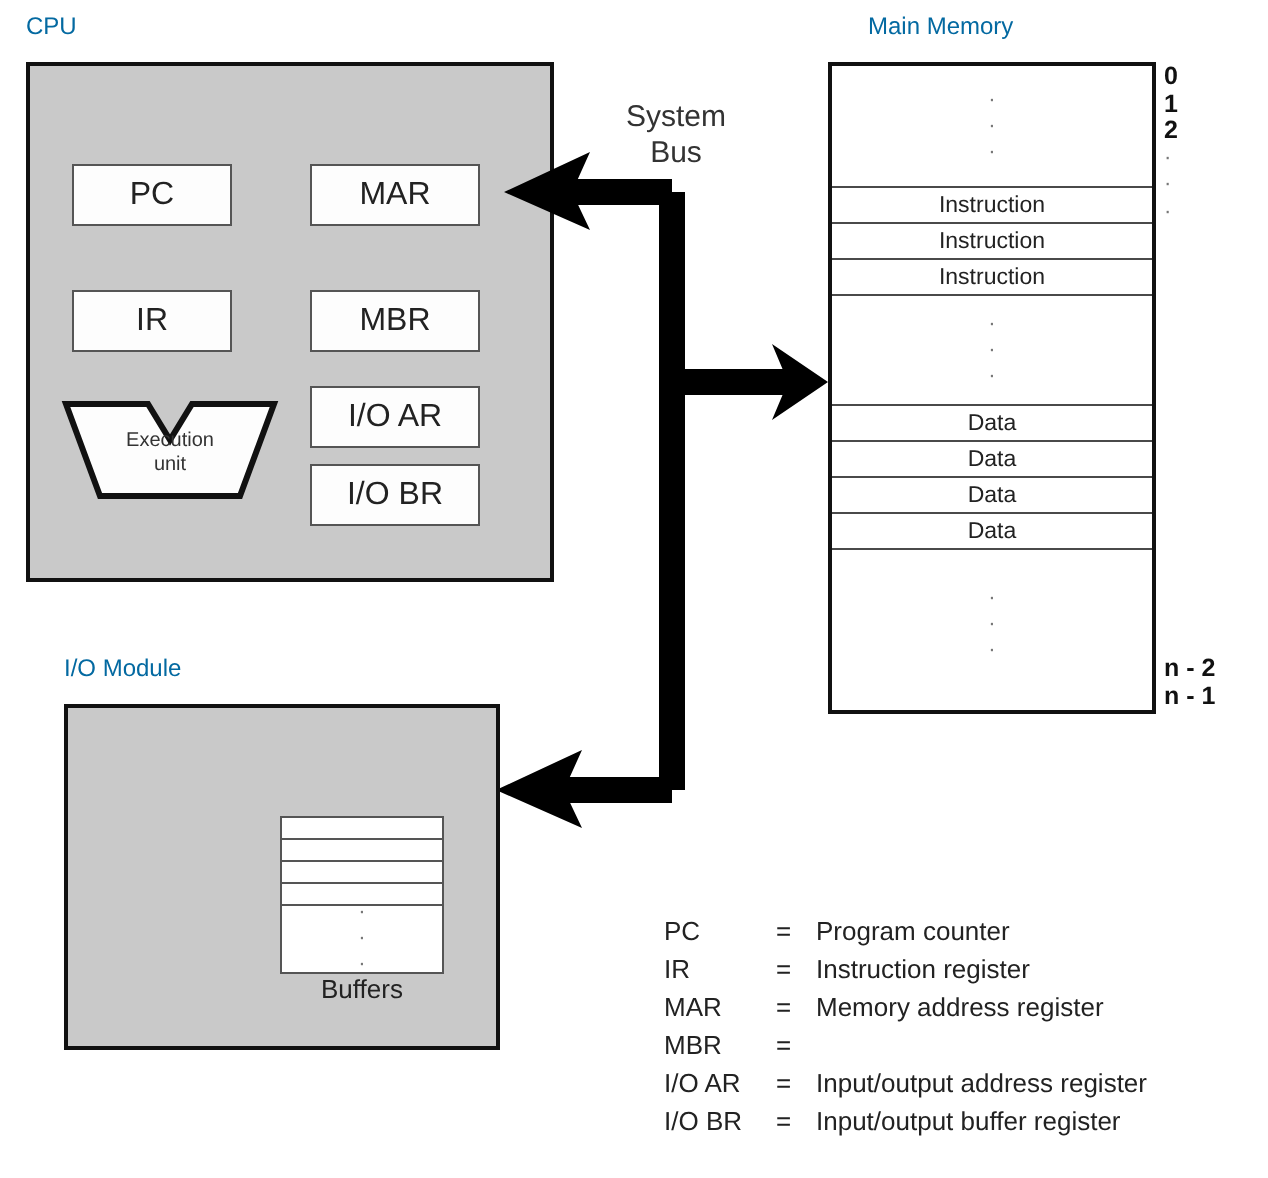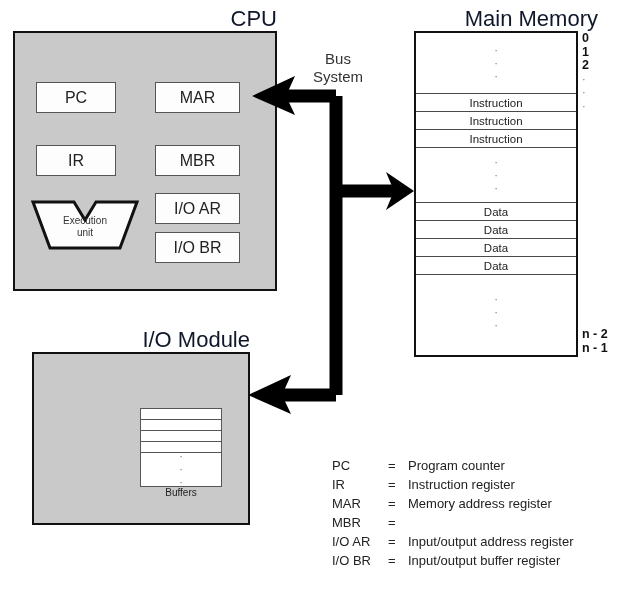--- a/index.html
+++ b/index.html
@@ -5,21 +5,21 @@
   html,body{margin:0;padding:0;background:#ffffff;}
   body{
     width:634px;height:589px;position:relative;overflow:hidden;
     font-family:"Liberation Sans","DejaVu Sans",sans-serif;
     color:#1a1a1a;
   }
   .abs{position:absolute;}
 
   
   .title{
-    font-size:22px;color:#0f172a;text-align:right;white-space:nowrap;
+    font-size:12px;color:#0369a1;text-align:left;white-space:nowrap;
   }
 
   
   .unit-box{
     background:#c9c9c9;
     border:2.5px solid #111;
     box-sizing:border-box;
   }
 
   
@@ -68,21 +68,21 @@
   
   .buf-box{
     border:1.5px solid #555;background:#ffffff;box-sizing:border-box;
   }
   .buf-row{border-bottom:1.5px solid #555;box-sizing:border-box;}
   .buf-row.tall{
     border-bottom:none;
     display:flex;flex-direction:column;align-items:center;justify-content:center;
   }
   .buf-label{
-    font-size:10px;color:#222;text-align:center;width:100%;
+    font-size:13px;color:#222;text-align:center;width:100%;
   }
 
   
   .legend{font-size:13px;color:#222;}
   .legend-row{display:flex;align-items:baseline;height:19px;}
   .legend-key{width:56px;white-space:nowrap;}
   .legend-eq{width:20px;}
   .legend-val{white-space:nowrap;}
 
   
@@ -115,22 +115,22 @@
 
 <div class="abs reg" style="left:155px;top:82px;width:85px;height:31px;">MAR</div>
 
 <div class="abs reg" style="left:155px;top:145px;width:85px;height:31px;">MBR</div>
 
 <div class="abs reg" style="left:155px;top:193px;width:85px;height:31px;">I/O AR</div>
 
 <div class="abs reg" style="left:155px;top:232px;width:85px;height:31px;">I/O BR</div>
 
 <div class="abs bus-label" style="left:290px;top:50px;width:96px;">
+  <div>System</div>
   <div>Bus</div>
-  <div>System</div>
 </div>
 
 <svg class="abs" style="left:0px;top:0px;" width="634" height="589" viewBox="0 0 634 589">
 
   <path d="M 336 96 L 336 395" stroke="#000" stroke-width="13" fill="none"></path>
 
   <path d="M 336 96 L 283 96" stroke="#000" stroke-width="13" fill="none"></path>
 
   <path d="M 336 191 L 400 191" stroke="#000" stroke-width="13" fill="none"></path>
 

